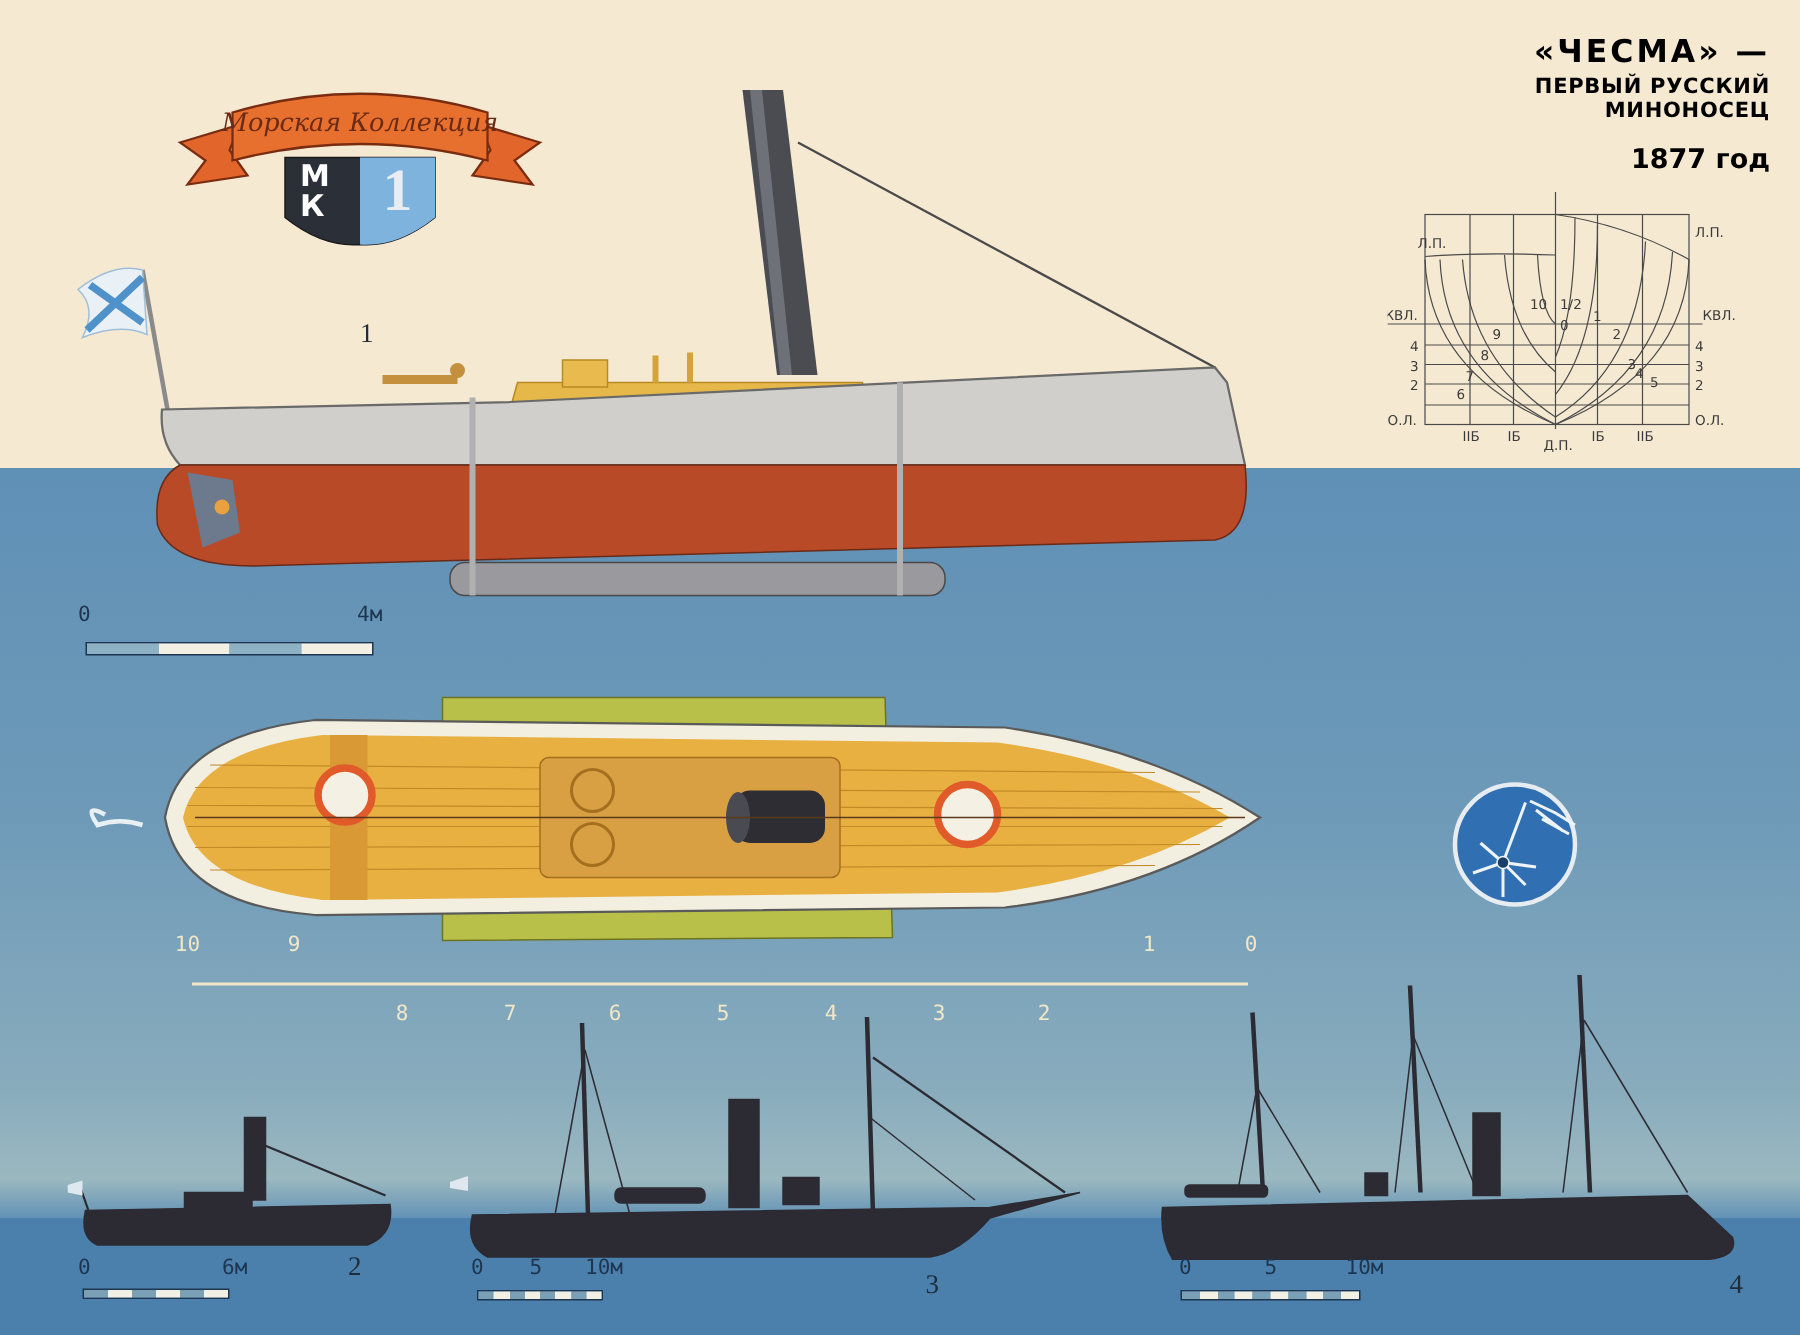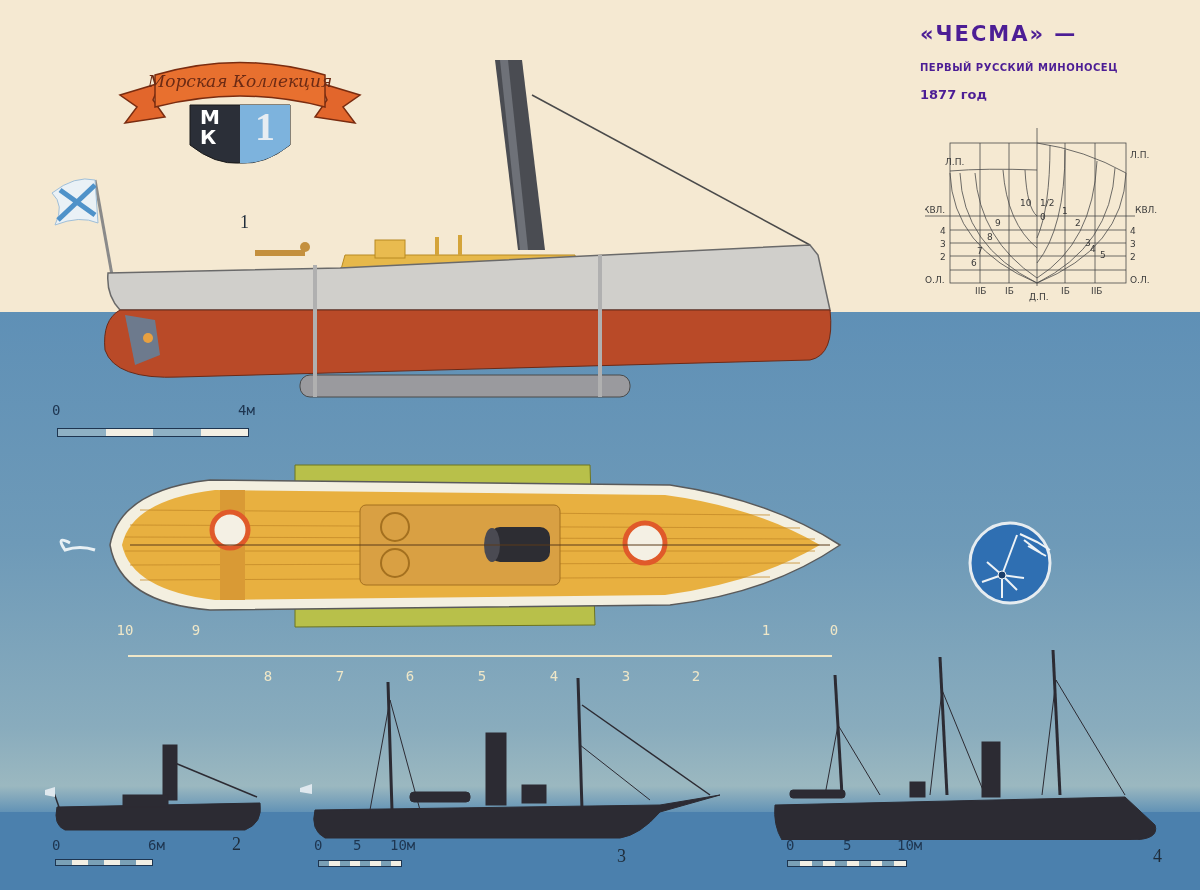--- a/index.html
+++ b/index.html
@@ -1,24 +1,24 @@
 <!DOCTYPE html>
 <html><head>
 <meta charset="utf-8">
 <style>
   html, body { margin:0; padding:0; }
   body { width:1200px; height:890px; position:relative; overflow:hidden; font-family:"Liberation Sans", sans-serif; background:#f4e7cf; }
   .sky { position:absolute; left:0; top:0; width:1200px; height:312px; background:#f5e9d2; }
   .sea { position:absolute; left:0; top:312px; width:1200px; height:578px; background:linear-gradient(#5f90b6 0%, #6e9ab8 40%, #89acbd 72%, #9bb8c0 82%, #4f86b2 88%, #4c82b0 100%); }
   .horizon-band { position:absolute; left:0; top:812px; width:1200px; height:78px; background:#4b80ad; }
   .abs { position:absolute; }
-  .title-block { position:absolute; left:920px; top:18px; width:260px; text-align:left; color:#4c1d95; font-weight:bold; }
+  .title-block { position:absolute; left:920px; top:18px; width:260px; text-align:right; color:#000000; font-weight:bold; }
   .title-main { font-size:21px; letter-spacing:2px; margin-top:4px; font-family:"DejaVu Sans", sans-serif; }
-  .title-sub { font-size:10px; margin-top:16px; letter-spacing:0.5px; font-family:"DejaVu Sans", sans-serif; }
-  .title-year { font-size:13px; margin-top:14px; font-family:"DejaVu Sans", sans-serif; }
+  .title-sub { font-size:14px; margin-top:4px; letter-spacing:0.5px; font-family:"DejaVu Sans", sans-serif; }
+  .title-year { font-size:18px; margin-top:14px; font-family:"DejaVu Sans", sans-serif; }
   .ribbon-text { font-family:"DejaVu Serif", serif; font-style:italic; fill:#6b2a14; font-size:17px; }
   .num-label { position:absolute; font-size:18px; color:#1f2c3a; font-family:"Liberation Serif", serif; }
   .scale-text { position:absolute; font-size:14px; color:#1e3550; font-family:"DejaVu Sans Mono", monospace; }
   .tick-label { position:absolute; font-size:14px; color:#efe7c8; font-family:"DejaVu Sans Mono", monospace; transform:translateX(-50%); }
   .lines-label { font-family:"DejaVu Sans", sans-serif; font-size:9px; fill:#3a3a3a; }
 </style>
 </head>
 <body>
 
 <div class="sky"></div>

